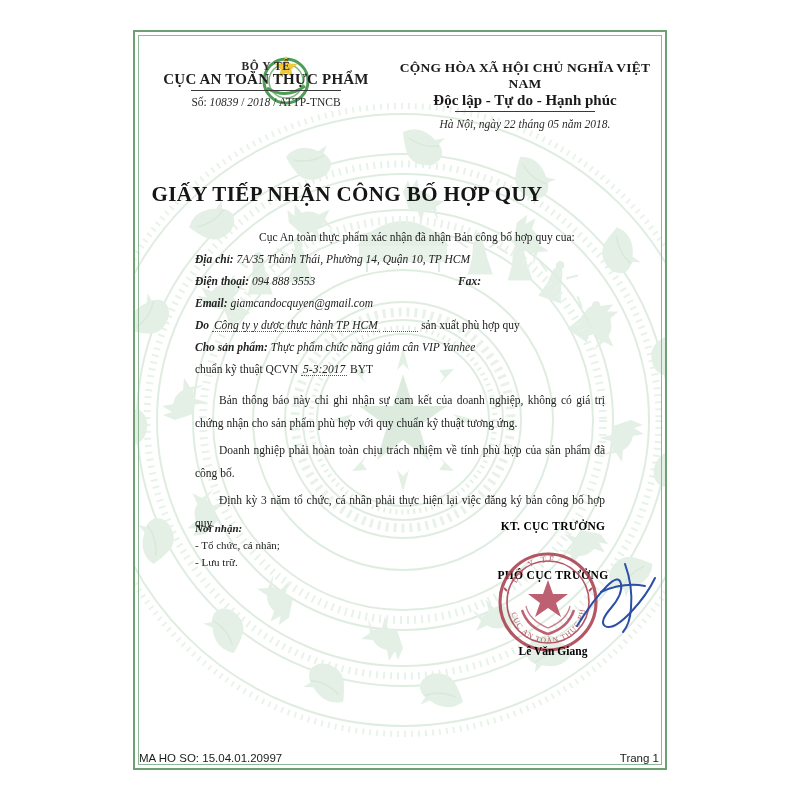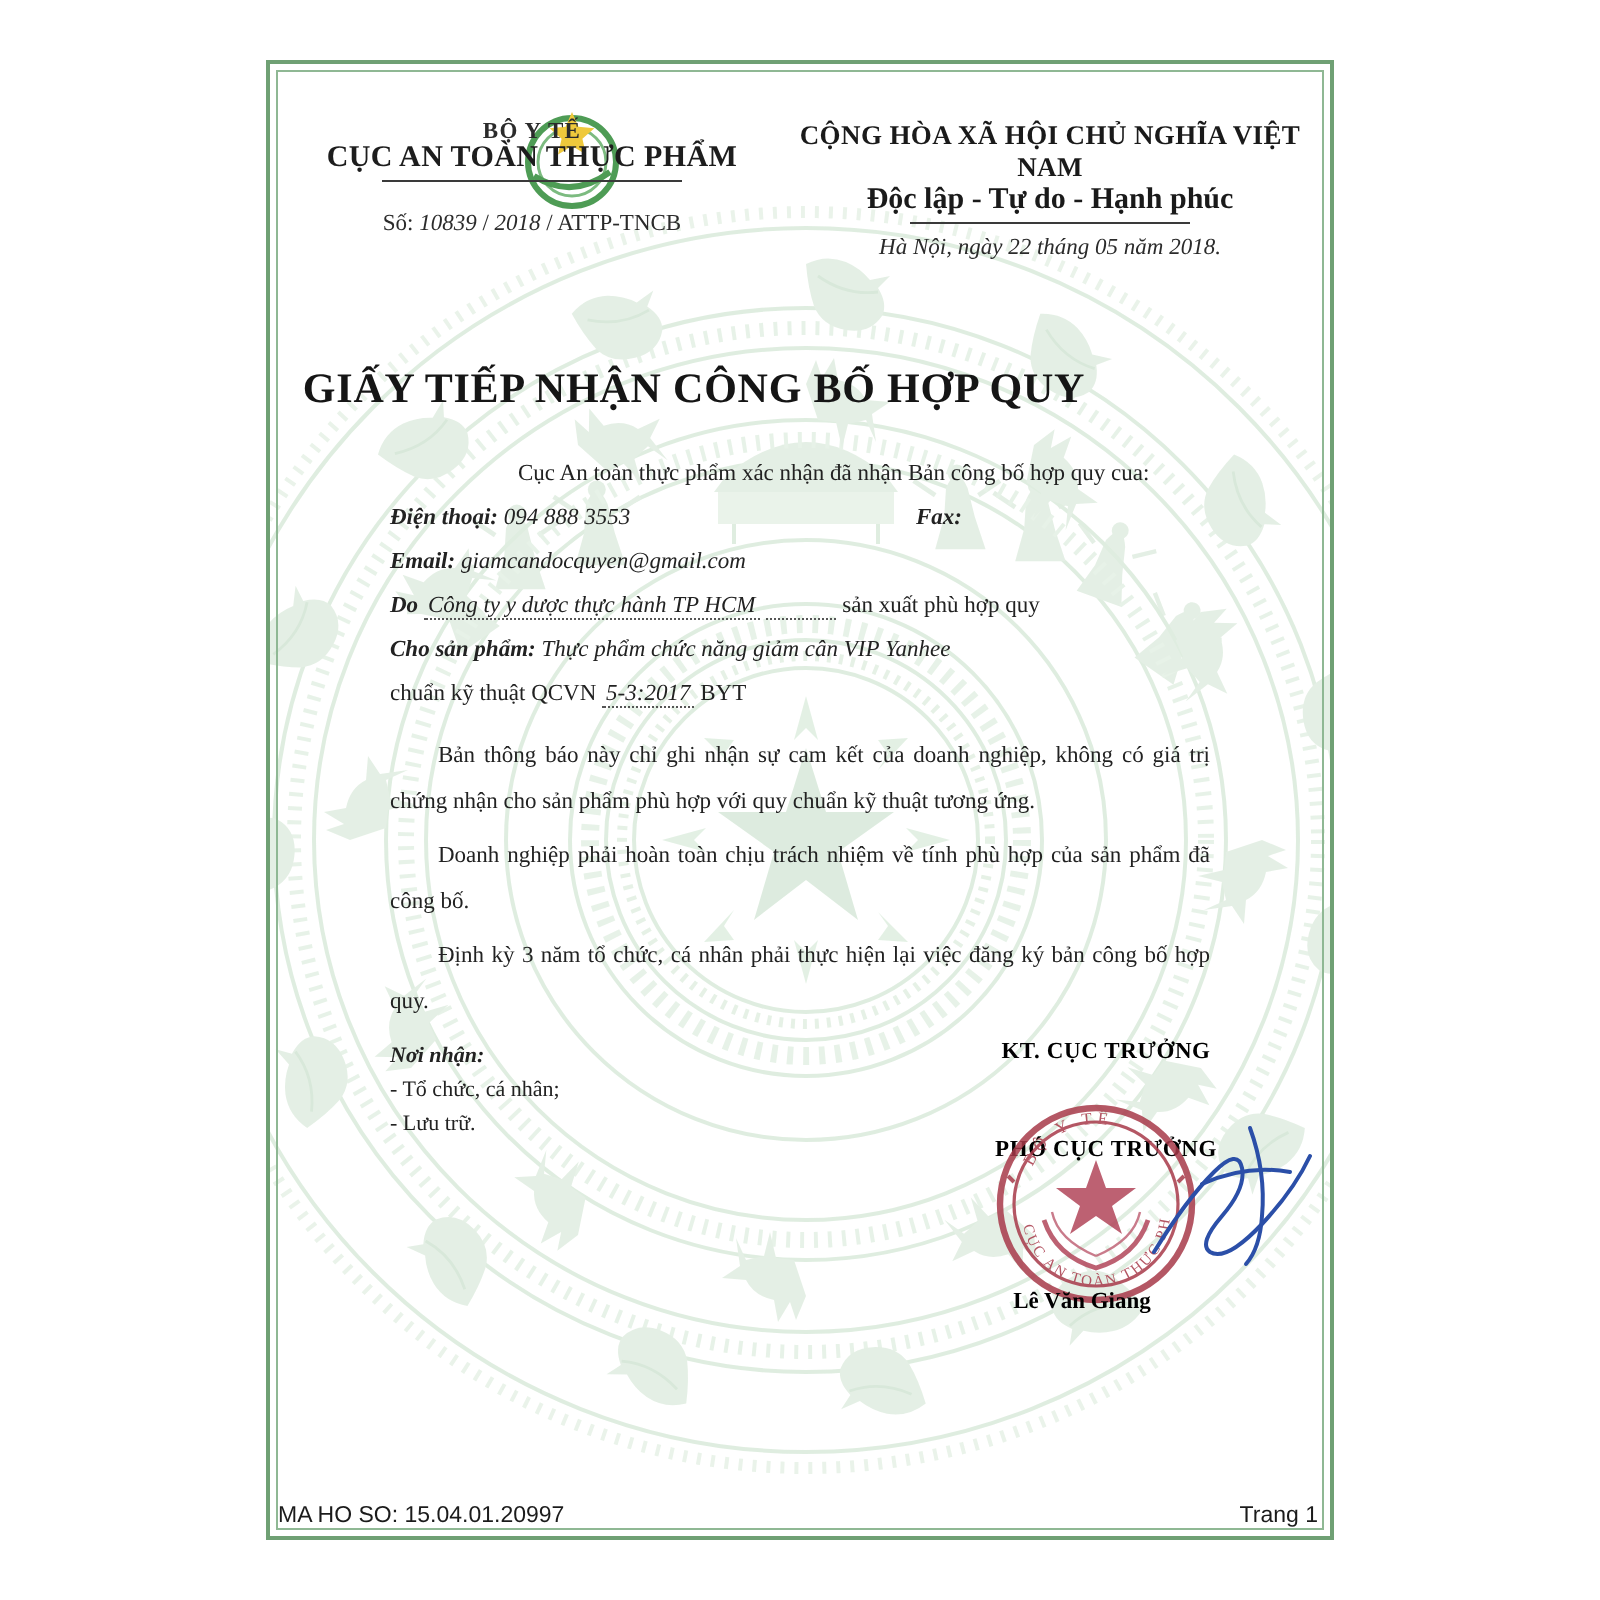--- a/index.html
+++ b/index.html
@@ -32,21 +32,21 @@
   .drum svg{width:100%;height:100%;display:block;}
 
   
   .hdr{position:absolute;left:0;top:30px;width:534px;}
   .hdr-left{position:absolute;left:8px;top:0;width:250px;text-align:center;}
   .hdr-right{position:absolute;left:258px;top:0;width:268px;text-align:center;}
 
   .t-boyte{font-size:11.5px;font-weight:bold;letter-spacing:.6px;color:#2b2b2b;}
   .t-cuc{font-size:15px;font-weight:bold;letter-spacing:.2px;color:#1d1d1d;margin-top:-1px;}
   .t-cuc-rule{width:150px;height:1px;background:#3a3a3a;margin:2px auto 0;}
-  .t-so{font-size:11.5px;color:#2b2b2b;margin-top:15px;}
+  .t-so{font-size:11.5px;color:#2b2b2b;margin-top:5px;}
   .t-so i{font-style:italic;}
 
   .t-ch{font-size:13.5px;font-weight:bold;letter-spacing:.2px;color:#1a1a1a;}
   .t-dl{font-size:15px;font-weight:bold;color:#1a1a1a;margin-top:0;}
   .t-dl-rule{width:140px;height:1px;background:#3a3a3a;margin:2px auto 0;}
   .t-date{font-size:11.5px;font-style:italic;color:#2b2b2b;margin-top:6px;}
 
   
   .logo{
     position:absolute;left:122px;top:-6px;width:62px;height:52px;pointer-events:none;
@@ -74,21 +74,21 @@
   .para{font-size:11.5px;line-height:23px;text-align:justify;padding:0 62px 0 62px;text-indent:24px;margin-top:9px;}
   .para.tight{margin-top:4px;}
 
   
   .sigwrap{position:absolute;left:0;top:490px;width:534px;}
   .noinhan{position:absolute;left:62px;top:0;font-size:11px;line-height:17px;color:#222;}
   .noinhan .h{font-style:italic;font-weight:bold;}
   .sigright{position:absolute;left:320px;top:0;width:200px;text-align:center;}
   .sigright .r1{font-size:11.5px;font-weight:bold;letter-spacing:.3px;}
   .sigright .r2{font-size:11.5px;font-weight:bold;letter-spacing:.3px;margin-top:37px;}
-  .signame{position:absolute;left:308px;top:125px;width:200px;text-align:center;font-size:11.5px;font-weight:bold;}
+  .signame{position:absolute;left:320px;top:125px;width:200px;text-align:center;font-size:11.5px;font-weight:bold;}
 
   .seal{position:absolute;left:357px;top:30px;width:128px;height:108px;}
   .seal svg{width:100%;height:100%;}
   .pensig{position:absolute;left:432px;top:28px;width:130px;height:105px;}
   .pensig svg{width:100%;height:100%;}
 
   
   .footer{position:absolute;left:133px;top:752px;width:534px;height:20px;}
   .fl{position:absolute;left:6px;top:0;font-family:"Liberation Sans",sans-serif;font-size:11.5px;color:#1b1b1b;}
   .fr{position:absolute;right:8px;top:0;font-family:"Liberation Sans",sans-serif;font-size:11.5px;color:#1b1b1b;}
@@ -300,20 +300,24 @@
       </div>
     </div>
 
     <div class="title">GIẤY TIẾP NHẬN CÔNG BỐ HỢP QUY</div>
 
     <div class="body">
 
       <div class="ln ind">Cục An toàn thực phẩm xác nhận đã nhận Bản công bố hợp quy cua:</div>
 
 
+      <div class="ln ind2">
+        <span class="lab">Địa chỉ:</span>
+        <span class="fill">7A/35 Thành Thái, Phường 14, Quận 10, TP HCM</span>
+      </div>
 
       <div class="ln ind2 row-fax">
         <span class="lab">Điện thoại:</span>
         <span class="fill">094 888 3553</span>
         <span class="fax">Fax:</span>
       </div>
 
       <div class="ln ind2">
         <span class="lab">Email:</span>
         <span class="fill">giamcandocquyen@gmail.com</span>

